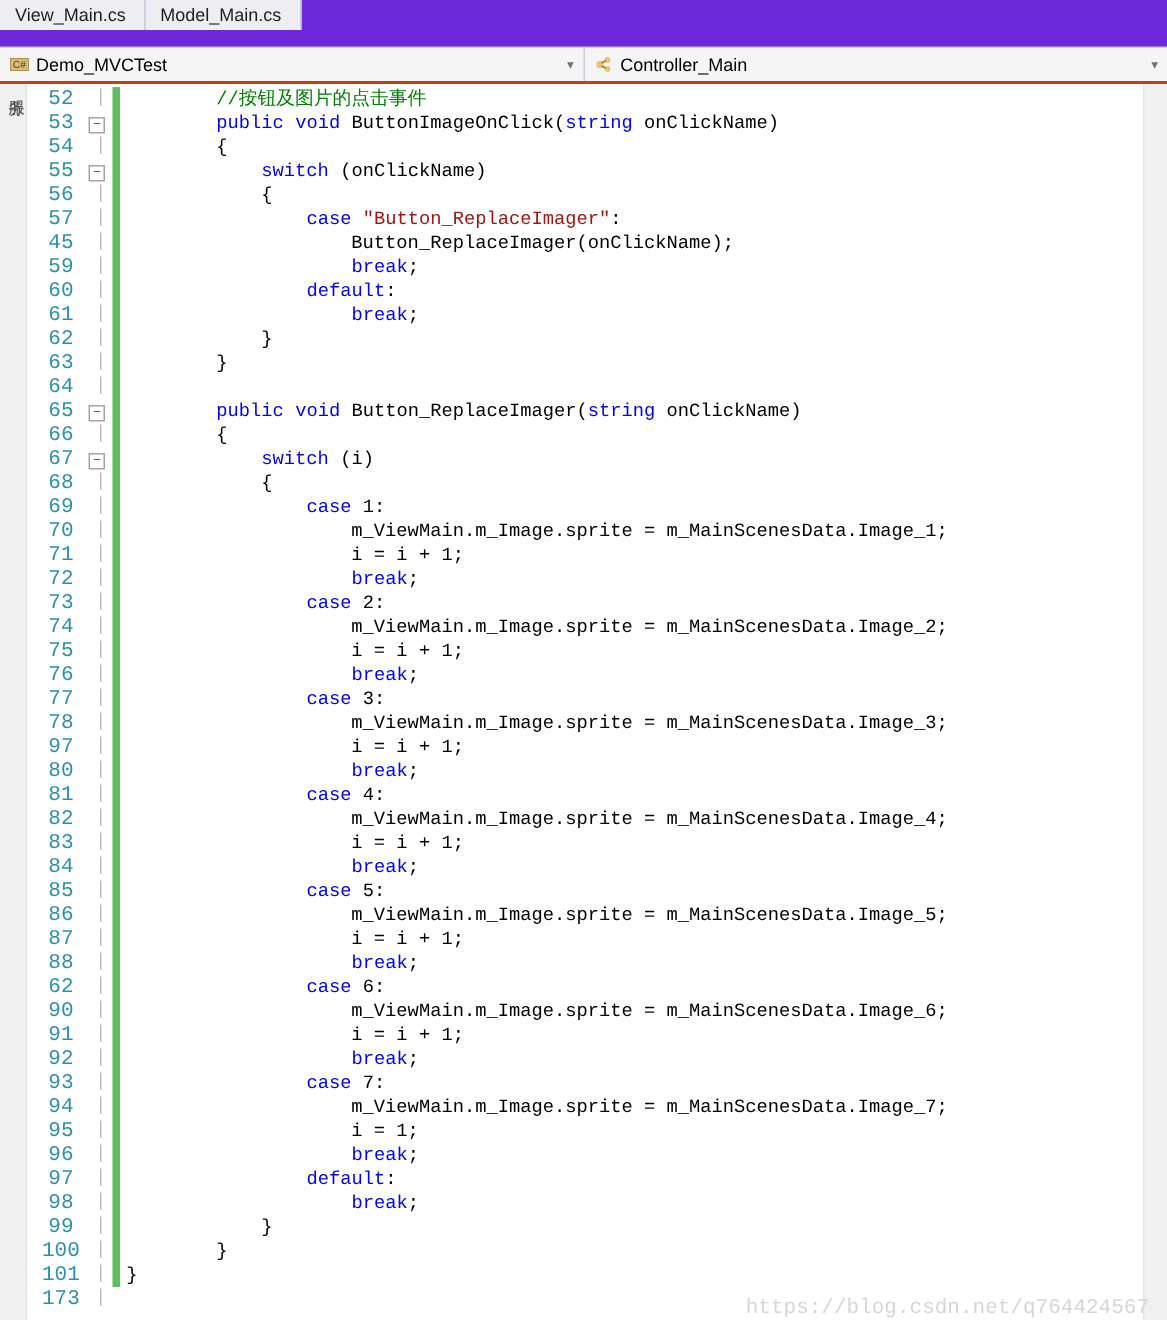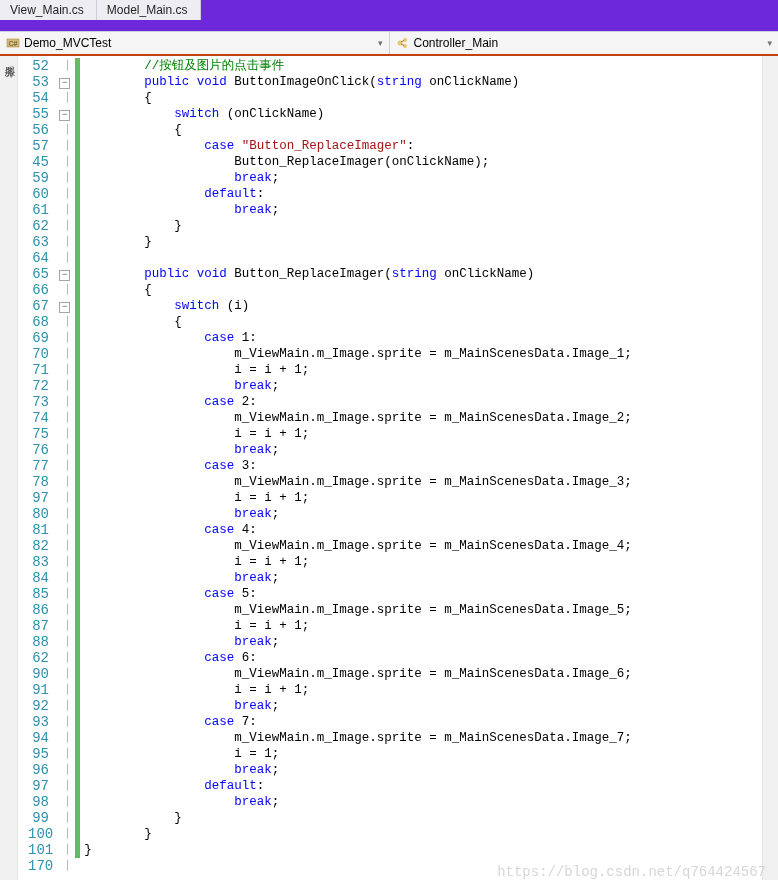--- a/index.html
+++ b/index.html
@@ -243,21 +243,21 @@
         <div class="ln">92</div>
         <div class="ln">93</div>
         <div class="ln">94</div>
         <div class="ln">95</div>
         <div class="ln">96</div>
         <div class="ln">97</div>
         <div class="ln">98</div>
         <div class="ln">99</div>
         <div class="ln">100</div>
         <div class="ln">101</div>
-        <div class="ln">170</div>
+        <div class="ln">173</div>
       </div>
     <div class="fold-gutter" id="fold-gutter">
         <div class="ln">
           <div class="fold-line">│</div>
         </div>
         <div class="ln"><div class="fold-mark">−</div></div>
         <div class="ln">
           <div class="fold-line">│</div>
         </div>
         <div class="ln"><div class="fold-mark">−</div></div>

